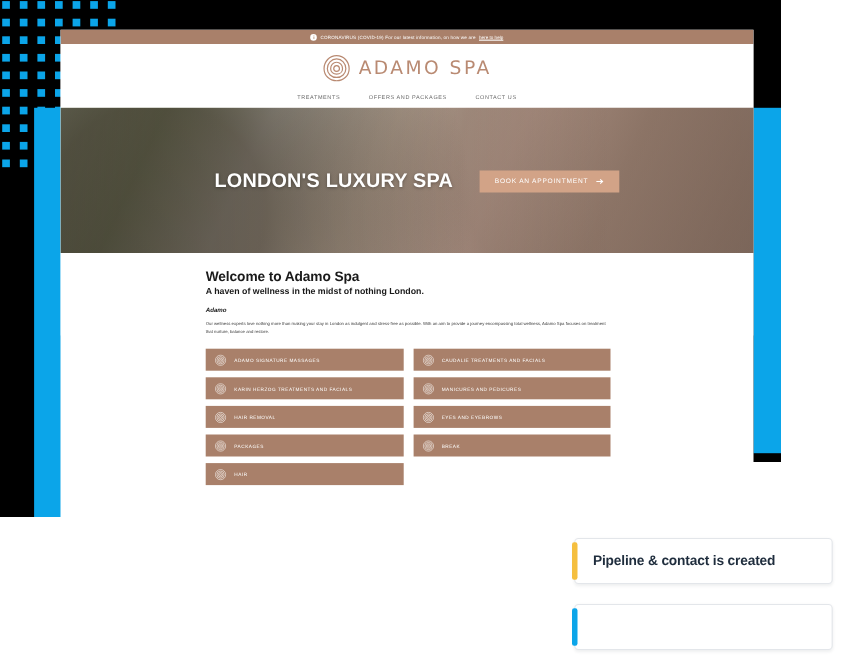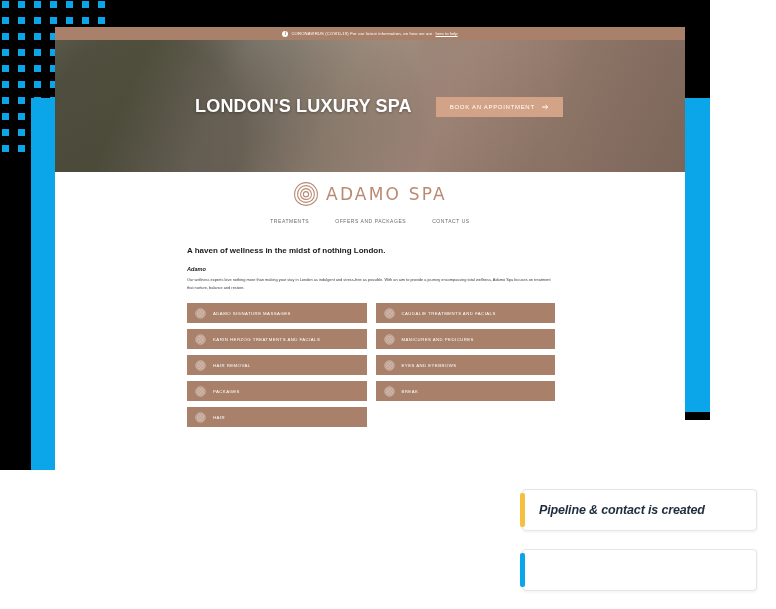--- a/index.html
+++ b/index.html
@@ -135,21 +135,21 @@
     display:flex;align-items:center;
   }
   .flow-card .accent{
     position:absolute;left:-3px;top:3px;width:5px;height:34px;border-radius:2px;
   }
   .flow-card .card-label{
     margin-left:16px;font-size:12.5px;color:#1f2d3d;font-weight:bold;
     letter-spacing:-.15px;white-space:nowrap;
   }
   #flow-card-0{top:9px;}
-  #flow-card-1{top:69px;font-style:italic;}
+  #flow-card-1{top:69px;}
   #flow-card-2{top:129px;}
 </style>
 </head>
 <body>
 
 <div id="black-backdrop"></div>
 
 <div id="dot-grid">
     <div class="dot" style="left: 2px; top: 1px; background: rgb(11, 165, 233);"></div>
     <div class="dot" style="left: 18px; top: 1px; background: rgb(11, 165, 233);"></div>
@@ -201,53 +201,54 @@
 <div id="blue-bar-right"></div>
 
 <div id="website">
 
   <div id="covid-banner">
     <span class="info-icon">i</span>
     <span class="covid-text">CORONAVIRUS (COVID-19) For our latest information, on how we are</span>
     <a class="covid-link">here to help</a>
   </div>
 
-  <div id="hero">
-    <div class="hero-veil"></div>
-    <div id="hero-content">
-      <div id="hero-title">LONDON'S LUXURY SPA</div>
-      <div id="book-btn">
-        <span>BOOK AN APPOINTMENT</span>
-        <svg width="7" height="6" viewBox="0 0 7 6">
-          <path d="M0 3h5M3.6 1 5.8 3 3.6 5" stroke="#ffffff" stroke-width="1" fill="none"></path>
-        </svg>
-      </div>
-    </div>
-  </div>
-
   <div id="site-header">
     <div id="logo-row">
       <svg width="26" height="26" viewBox="0 0 26 26">
         <g fill="none" stroke="#b98a72" stroke-width="1.1">
           <path d="M13 1.6 C19.5 1.6 24.4 7 24.4 13.4 C24.4 19.6 19.4 24.4 13 24.4 C6.6 24.4 1.6 19.6 1.6 13.4 C1.6 7 6.5 1.6 13 1.6 Z"></path>
           <path d="M13 4.6 C17.8 4.6 21.4 8.6 21.4 13.4 C21.4 18 17.7 21.4 13 21.4 C8.3 21.4 4.6 18 4.6 13.4 C4.6 8.6 8.2 4.6 13 4.6 Z"></path>
           <path d="M13 7.6 C16.1 7.6 18.4 10.3 18.4 13.4 C18.4 16.4 16 18.4 13 18.4 C10 18.4 7.6 16.4 7.6 13.4 C7.6 10.3 9.9 7.6 13 7.6 Z"></path>
           <path d="M13 10.6 C14.6 10.6 15.6 12 15.6 13.5 C15.6 15 14.5 15.8 13 15.8 C11.5 15.8 10.4 15 10.4 13.5 C10.4 12 11.4 10.6 13 10.6 Z"></path>
         </g>
       </svg>
       <span id="logo-wordmark">ADAMO SPA</span>
     </div>
     <div id="main-nav">
       <span class="nav-link">TREATMENTS</span>
       <span class="nav-link">OFFERS AND PACKAGES</span>
       <span class="nav-link">CONTACT US</span>
     </div>
   </div>
 
+  <div id="hero">
+    <div class="hero-veil"></div>
+    <div id="hero-content">
+      <div id="hero-title">LONDON'S LUXURY SPA</div>
+      <div id="book-btn">
+        <span>BOOK AN APPOINTMENT</span>
+        <svg width="7" height="6" viewBox="0 0 7 6">
+          <path d="M0 3h5M3.6 1 5.8 3 3.6 5" stroke="#ffffff" stroke-width="1" fill="none"></path>
+        </svg>
+      </div>
+    </div>
+  </div>
+
   <div id="welcome">
+    <div id="welcome-title">Welcome to Adamo Spa</div>
     <div id="welcome-sub">A haven of wellness in the midst of nothing London.</div>
     <div id="welcome-kicker">Adamo</div>
     <div id="welcome-body">Our wellness experts love nothing more than making your stay in London as indulgent and stress-free as possible. With an aim to provide a journey encompassing total wellness, Adamo Spa focuses on treatment that nurture, balance and restore.</div>
   </div>
 
   <div id="treatments-grid">
       <div class="treatment-btn" style="background: rgb(169, 128, 106);">
         <svg class="tile-icon" viewBox="0 0 22 22">
           <g fill="none" stroke="#ffffff" stroke-width="1.1" opacity=".9">
             <circle cx="11" cy="11" r="9.3"></circle>

